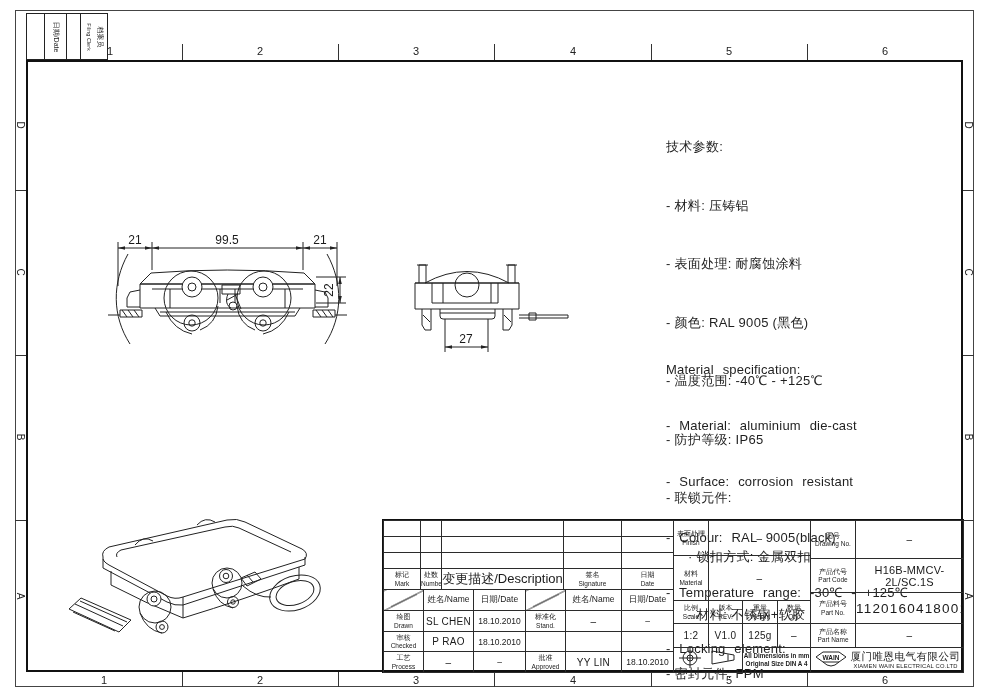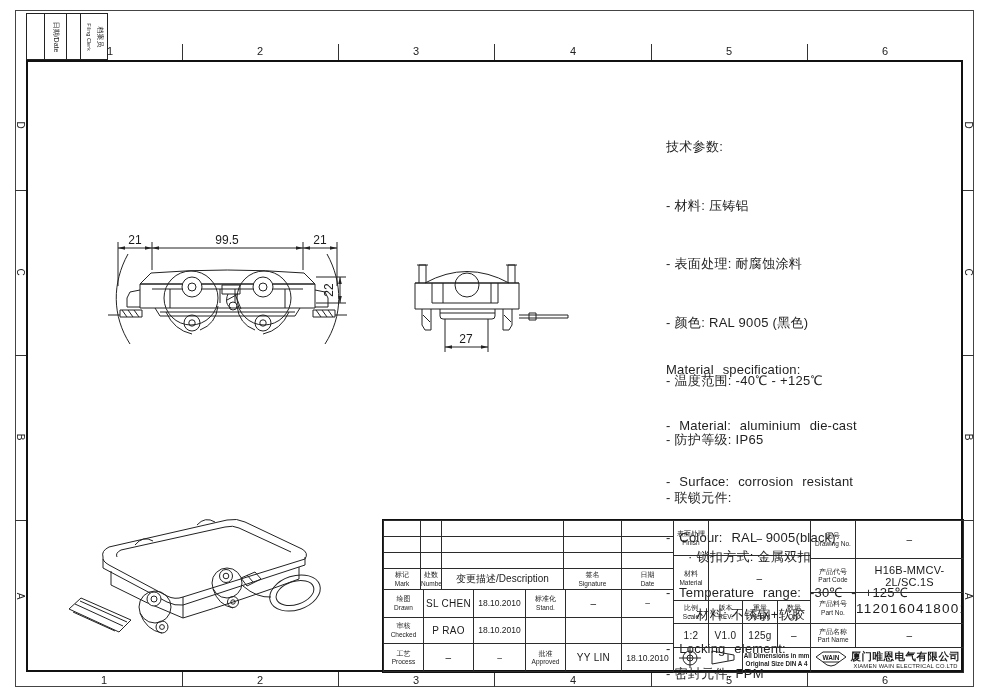--- a/index.html
+++ b/index.html
@@ -24,30 +24,30 @@
   .spec-en{top:324px;font-size:13px;line-height:18.6px;word-spacing:5px;letter-spacing:.2px;}
   .spec .sub{padding-left:22px;}
   .view{position:absolute;}
   svg text{font-family:"Liberation Sans",sans-serif;fill:#1a1a1a;}
   
   .tblock{position:absolute;left:383px;top:520px;width:580px;height:152px;outline:1.5px solid #111;}
   .tblock table{border-collapse:collapse;table-layout:fixed;position:absolute;}
   .tblock td{border:1px solid #2b2b2b;padding:0;text-align:center;vertical-align:middle;overflow:hidden;}
   .cn{font-size:7px;line-height:8.5px;display:block;}
   .en{font-size:6.5px;line-height:7.5px;display:block;}
-  .hdr1{font-size:10px;}
+  .hdr1{font-size:13px;}
   .val{font-size:10px;letter-spacing:.3px;}
   .val-sm{font-size:8.5px;}
   .partno{font-size:13.5px;letter-spacing:1.2px;}
   .partcode{font-size:11px;letter-spacing:.2px;}
   .diag{background:linear-gradient(to bottom right,transparent calc(50% - .6px),
         #444 calc(50% - .6px),#444 calc(50% + .6px),transparent calc(50% + .6px));}
   .note{font-size:6.3px;line-height:8px;font-weight:bold;}
   .company{display:flex;align-items:center;justify-content:center;gap:3px;}
-  .co-cn{font-size:10.5px;font-weight:bold;letter-spacing:.5px;line-height:12px;display:block;}
+  .co-cn{font-size:10.5px;font-weight:normal;letter-spacing:.5px;line-height:12px;display:block;}
   .co-en{font-size:5.8px;letter-spacing:.2px;line-height:8px;display:block;}
 </style>
 </head>
 <body>
 
 <div class="page">
 
   <div class="outer-border"></div>
   <div class="frame"></div>
 
@@ -308,20 +308,28 @@
     <table style="left:0;top:69px;width:290px;height:83px;">
       <colgroup>
           <col style="width:40px">
           <col style="width:50px">
           <col style="width:52px">
           <col style="width:40px">
           <col style="width:56px">
           <col style="width:52px">
         </colgroup>
       <tbody>
+          <tr style="height:21px">
+        <td class="diag"></td>
+        <td class="val-sm">姓名/Name</td>
+        <td class="val-sm">日期/Date</td>
+        <td class="diag"></td>
+        <td class="val-sm">姓名/Name</td>
+        <td class="val-sm">日期/Date</td>
+      </tr>
       <tr style="height:21px">
         <td>
           <span class="cn">绘图</span>
           <span class="en">Drawn</span>
             </td>
         <td class="val">SL CHEN</td>
         <td class="val-sm">18.10.2010</td>
         <td>
           <span class="cn">标准化</span>
           <span class="en">Stand.</span>

